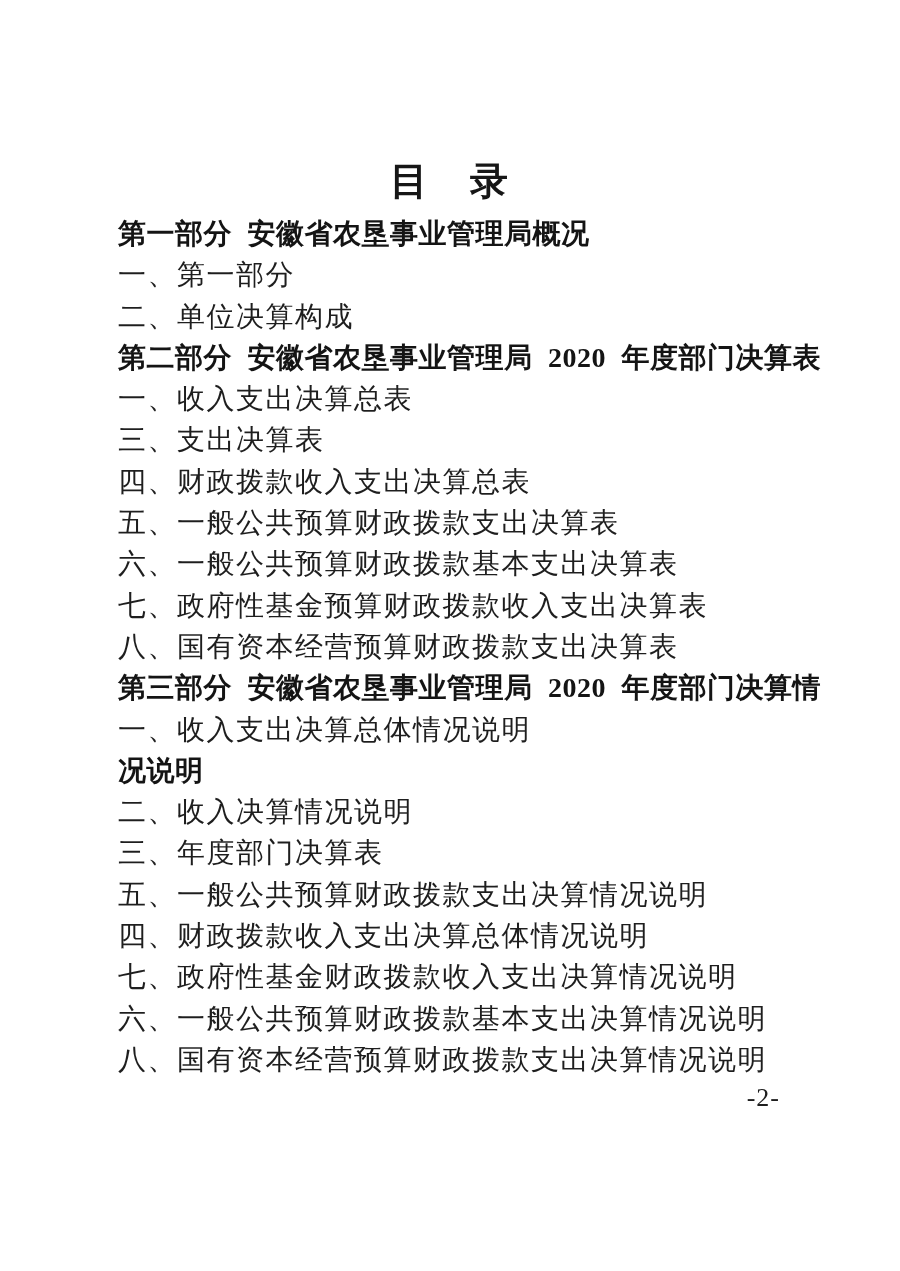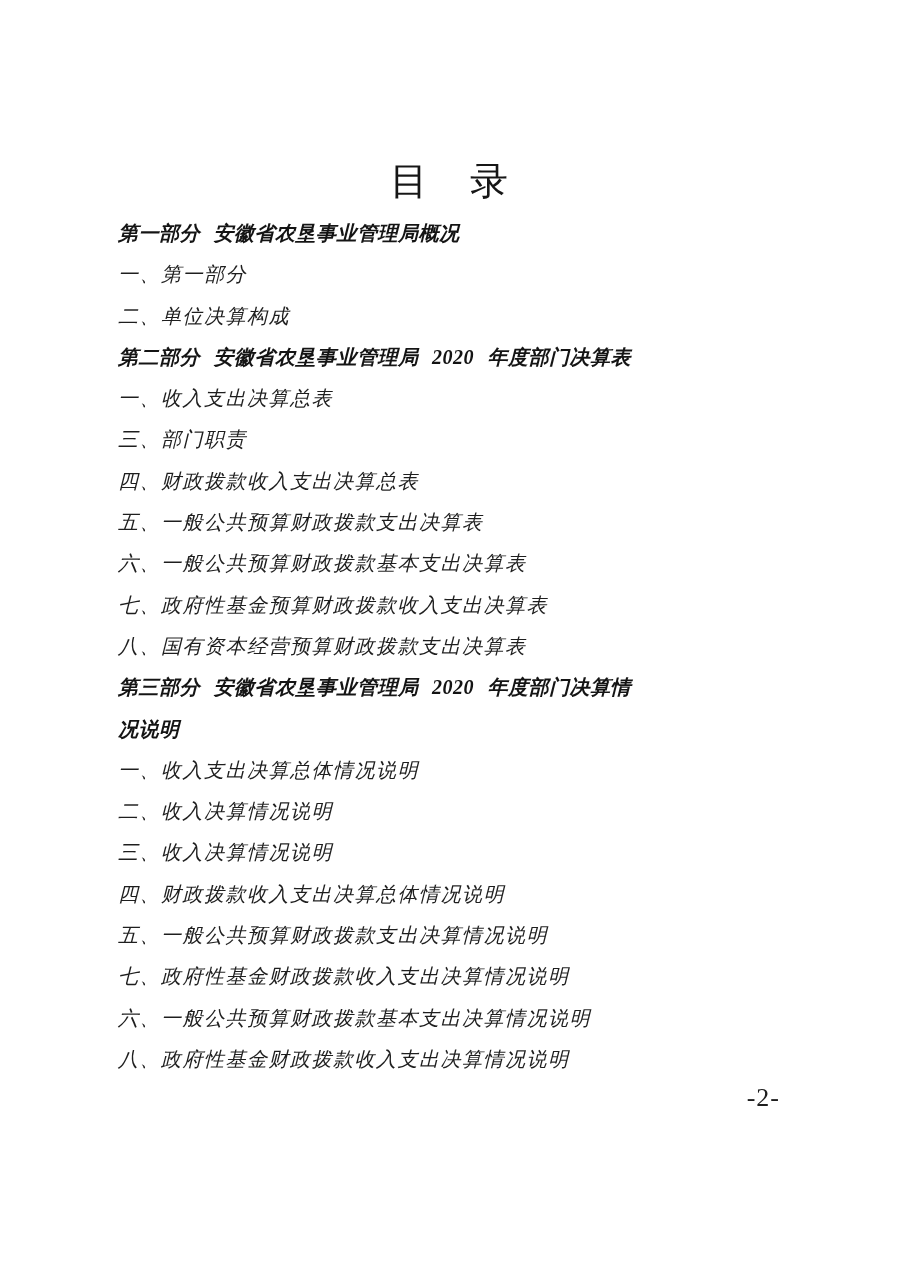--- a/index.html
+++ b/index.html
@@ -16,37 +16,36 @@
     color: #1c1c1c;
     font-family: "Liberation Serif", "DejaVu Serif", serif;
     overflow: hidden;
   }
   .doc-title {
     margin: 0;
     padding-top: 158px;
     text-align: center;
     font-size: 38px;
     line-height: 46px;
-    font-weight: 400;
+    font-weight: 700;
     letter-spacing: 2px;
     color: #161616;
   }
   .toc {
     margin-top: 9px;
     padding-left: 118px;
     padding-right: 116px;
   }
   .toc-line {
-    font-size: 20px;
+    font-size: 28px;
     line-height: 41.3px;
     letter-spacing: 1.5px;
     white-space: nowrap;
     font-weight: 400;
     color: #1e1e1e;
-    font-style: italic;
   }
   .toc-line.sec {
     font-weight: 700;
     letter-spacing: 0.5px;
     word-spacing: 8px;
     color: #141414;
   }
   .page-number {
     margin-top: 2px;
     padding-right: 120px;
@@ -63,33 +62,33 @@
 <div class="page">
 
   <h1 class="doc-title">目　录</h1>
 
   <div class="toc">
     <div class="toc-line sec">第一部分 安徽省农垦事业管理局概况</div>
     <div class="toc-line">一、第一部分</div>
     <div class="toc-line">二、单位决算构成</div>
     <div class="toc-line sec">第二部分 安徽省农垦事业管理局 2020 年度部门决算表</div>
     <div class="toc-line">一、收入支出决算总表</div>
-    <div class="toc-line">三、部门职责</div>
+    <div class="toc-line">三、支出决算表</div>
     <div class="toc-line">四、财政拨款收入支出决算总表</div>
     <div class="toc-line">五、一般公共预算财政拨款支出决算表</div>
     <div class="toc-line">六、一般公共预算财政拨款基本支出决算表</div>
     <div class="toc-line">七、政府性基金预算财政拨款收入支出决算表</div>
     <div class="toc-line">八、国有资本经营预算财政拨款支出决算表</div>
     <div class="toc-line sec">第三部分 安徽省农垦事业管理局 2020 年度部门决算情</div>
+    <div class="toc-line">一、收入支出决算总体情况说明</div>
     <div class="toc-line sec">况说明</div>
-    <div class="toc-line">一、收入支出决算总体情况说明</div>
     <div class="toc-line">二、收入决算情况说明</div>
-    <div class="toc-line">三、收入决算情况说明</div>
+    <div class="toc-line">三、年度部门决算表</div>
+    <div class="toc-line">五、一般公共预算财政拨款支出决算情况说明</div>
     <div class="toc-line">四、财政拨款收入支出决算总体情况说明</div>
-    <div class="toc-line">五、一般公共预算财政拨款支出决算情况说明</div>
     <div class="toc-line">七、政府性基金财政拨款收入支出决算情况说明</div>
     <div class="toc-line">六、一般公共预算财政拨款基本支出决算情况说明</div>
-    <div class="toc-line">八、政府性基金财政拨款收入支出决算情况说明</div>
+    <div class="toc-line">八、国有资本经营预算财政拨款支出决算情况说明</div>
   </div>
 
   <div class="page-number">-2-</div>
 
 </div>
 
 </body></html>

